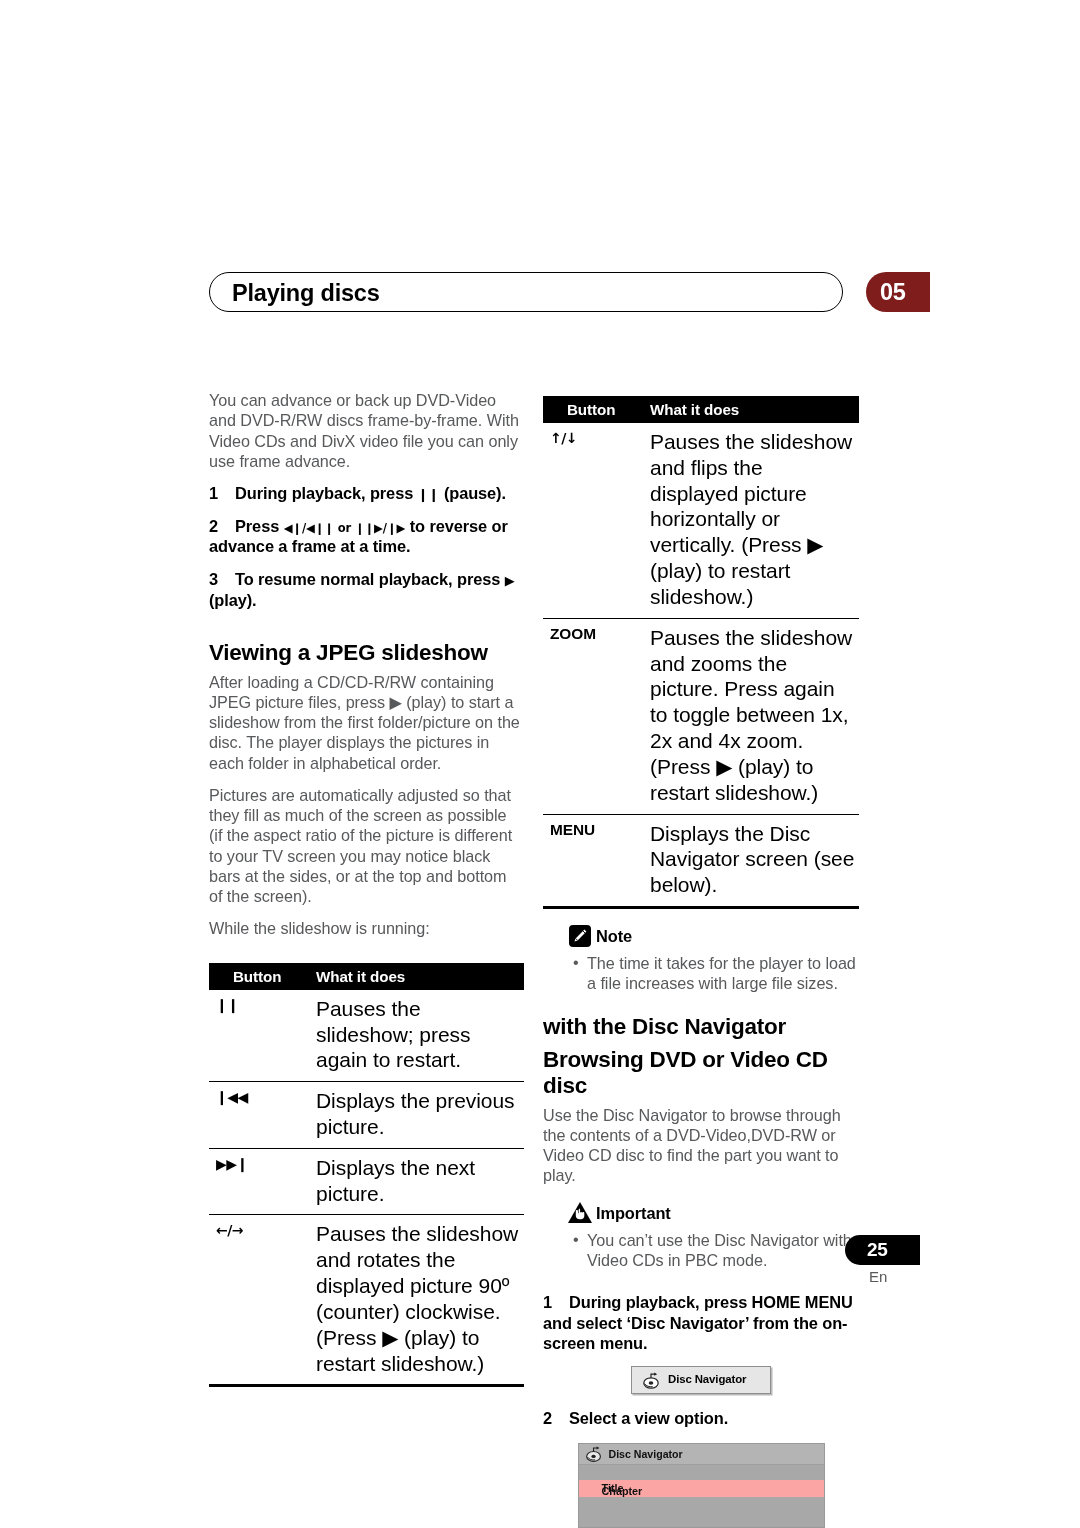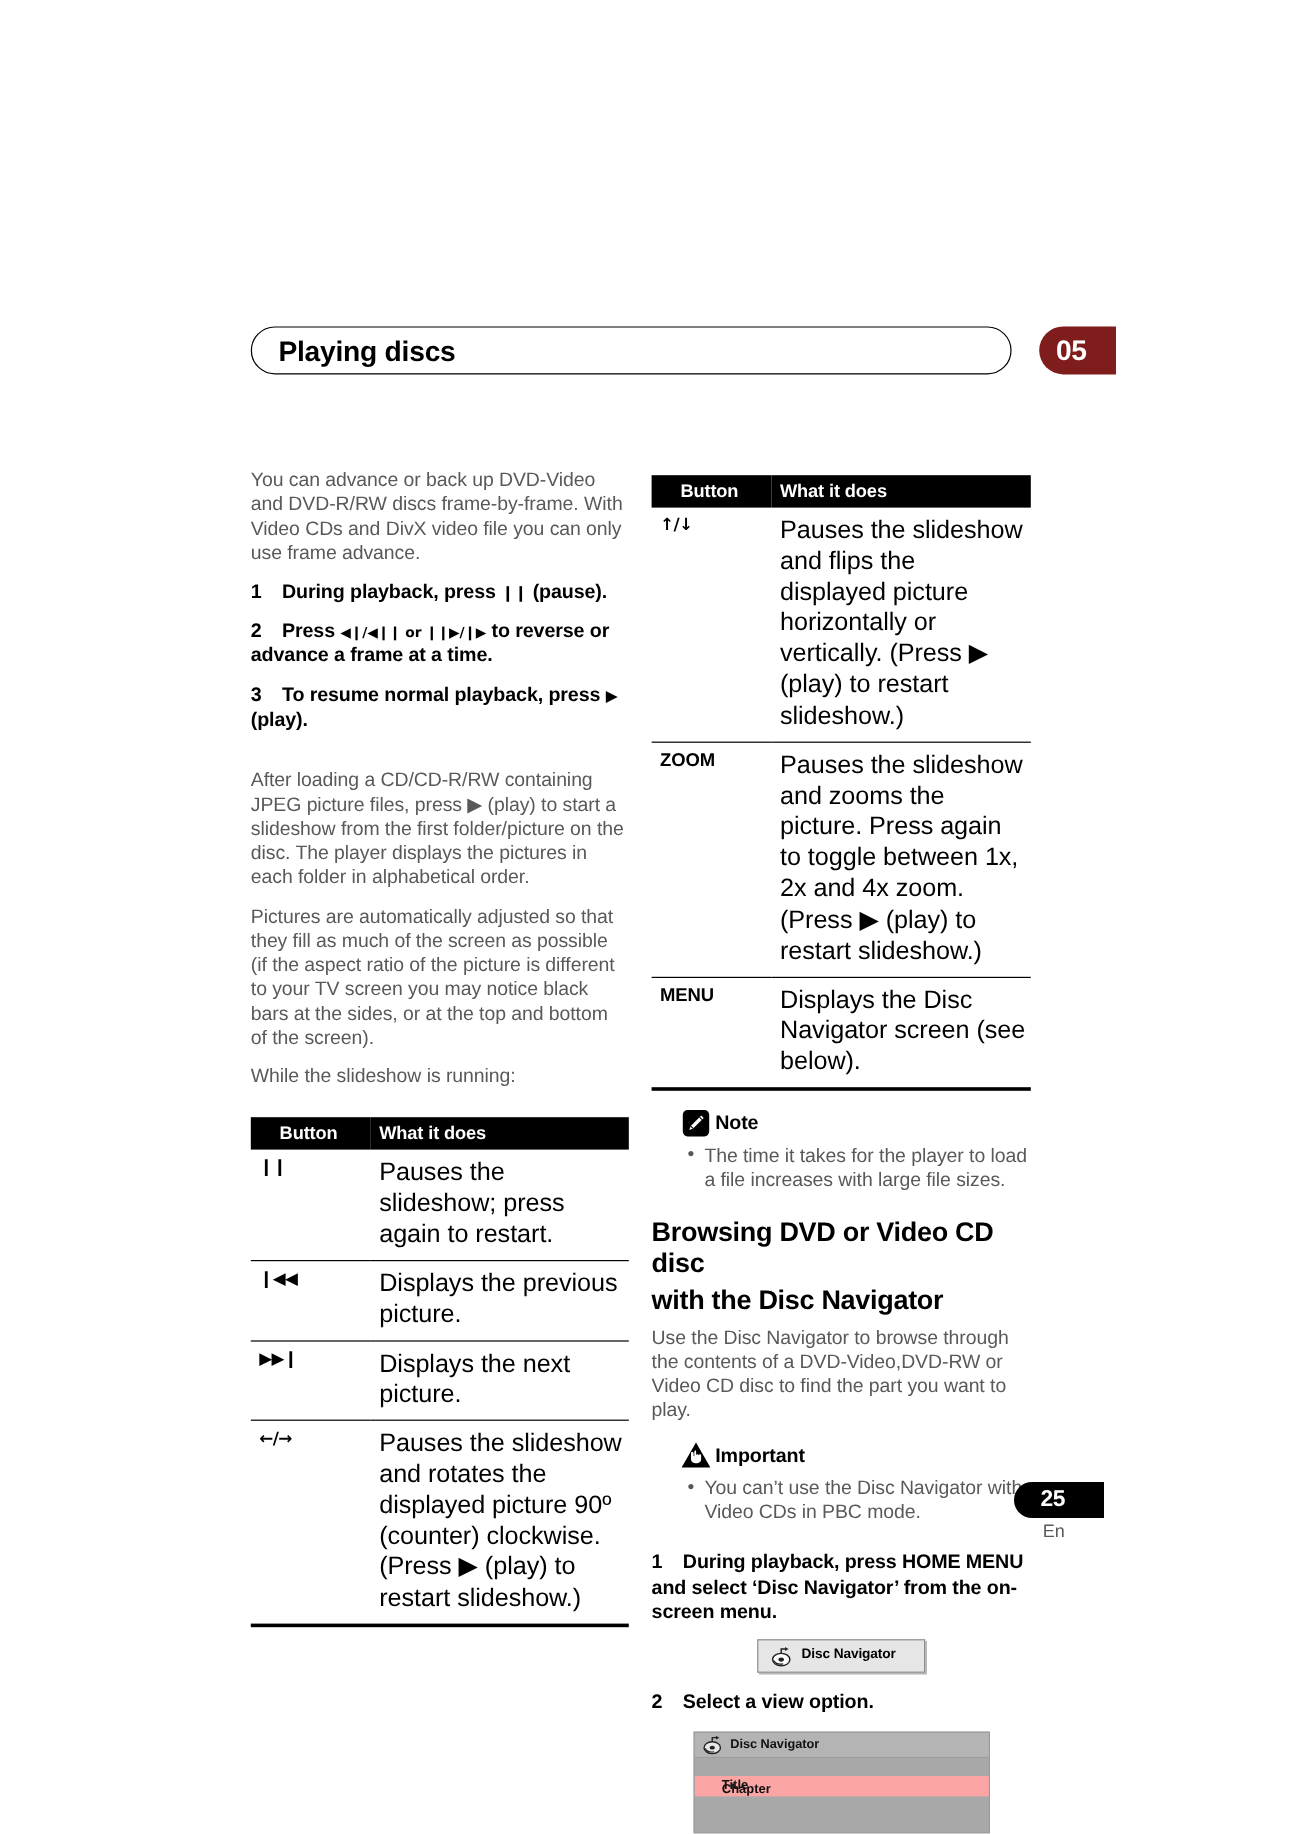--- a/index.html
+++ b/index.html
@@ -382,20 +382,21 @@
       <span class="num">2</span><span>Press </span><span class="glyph-sm">◀❙/◀❙❙ or ❙❙▶/❙▶</span><span> to reverse or advance a frame at a time.</span>
     </p>
 
     <p class="step">
       <span class="num">3</span><span>To resume normal playback, press </span><span class="glyph">▶</span><span> (play).</span>
     </p>
 
 
     <div style="height:18px"></div>
 
+    <h2 class="sect">Viewing a JPEG slideshow</h2>
     <p class="body">After loading a CD/CD-R/RW containing JPEG picture files, press ▶ (play) to start a slideshow from the first folder/picture on the disc. The player displays the pictures in each folder in alphabetical order.</p>
     <p class="body">Pictures are automatically adjusted so that they fill as much of the screen as possible (if the aspect ratio of the picture is different to your TV screen you may notice black bars at the sides, or at the top and bottom of the screen).</p>
     <p class="body">While the slideshow is running:</p>
 
     <div style="height:12px"></div>
 
     <table class="btbl">
       <thead>
         <tr>
           <th class="c1">Button</th>
@@ -460,22 +461,22 @@
         </svg>
       </span>
       <span class="clabel">Note</span>
     </div>
     <ul class="callout-list">
       <li>The time it takes for the player to load a file increases with large file sizes.</li>
     </ul>
 
     <div style="height:20px"></div>
 
+    <h2 class="sect" style="margin-bottom:7px">with the Disc Navigator</h2>
     <h2 class="sect">Browsing DVD or Video CD disc</h2>
-    <h2 class="sect" style="margin-bottom:7px">with the Disc Navigator</h2>
     <p class="body">Use the Disc Navigator to browse through the contents of a DVD-Video,DVD-RW or Video CD disc to find the part you want to play.</p>
 
     <div class="callout">
       <span class="icon-important">
         <svg width="26" height="23" viewBox="0 0 26 23" aria-hidden="true">
           <path d="M13 1 L25 22 L1 22 Z" fill="#000000"></path>
           <path d="M13 7.5 c-0.9 0 -1.4 0.6 -1.4 1.5 v3.3 h-0.6 v-2.2 c0 -0.8 -0.5 -1.2 -1.1 -1.2 c-0.6 0 -1.1 0.4 -1.1 1.2 v5.0 c0 2.0 1.6 3.2 3.6 3.2 h1.6 c2.0 0 3.3 -1.3 3.3 -3.2 v-3.0 c0 -0.8 -0.5 -1.2 -1.1 -1.2 c-0.5 0 -0.9 0.3 -1.0 0.8 c-0.2 -0.5 -0.6 -0.8 -1.1 -0.8 c-0.4 0 -0.8 0.2 -1.0 0.5 v-2.4 c0 -0.9 -0.5 -1.5 -1.1 -1.5 Z" fill="#ffffff"></path>
         </svg>
       </span>
       <span class="clabel">Important</span>

